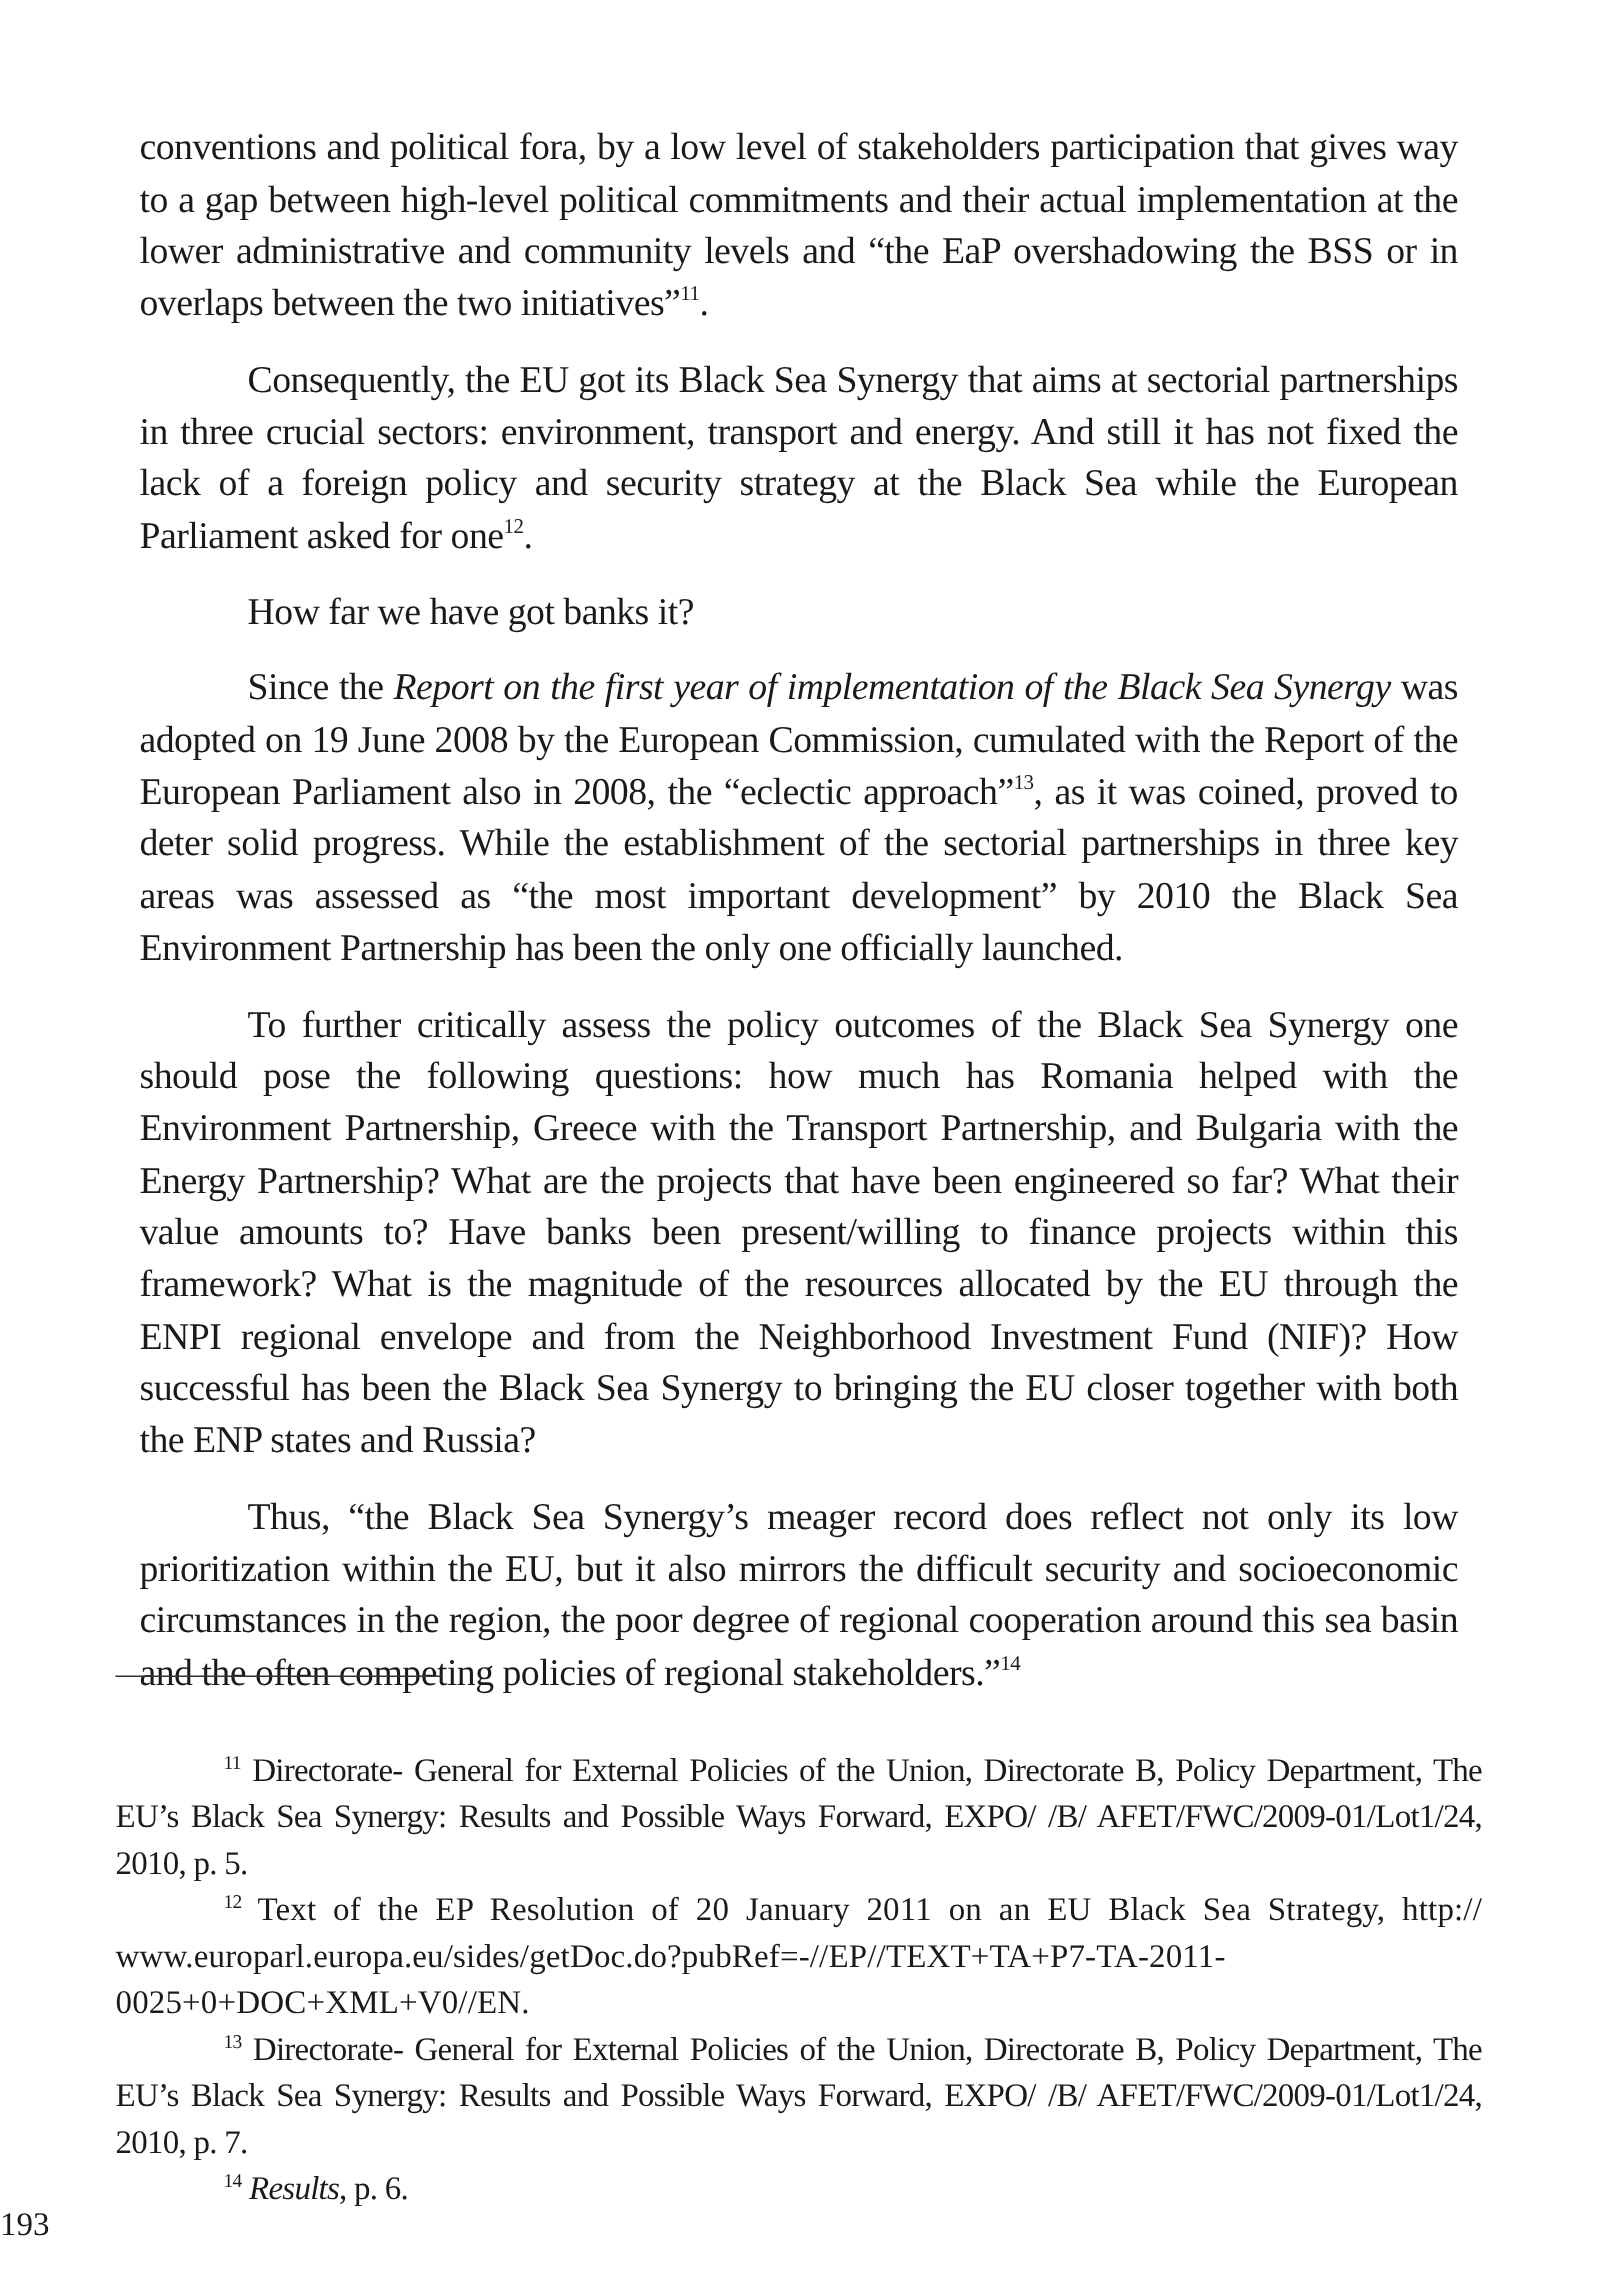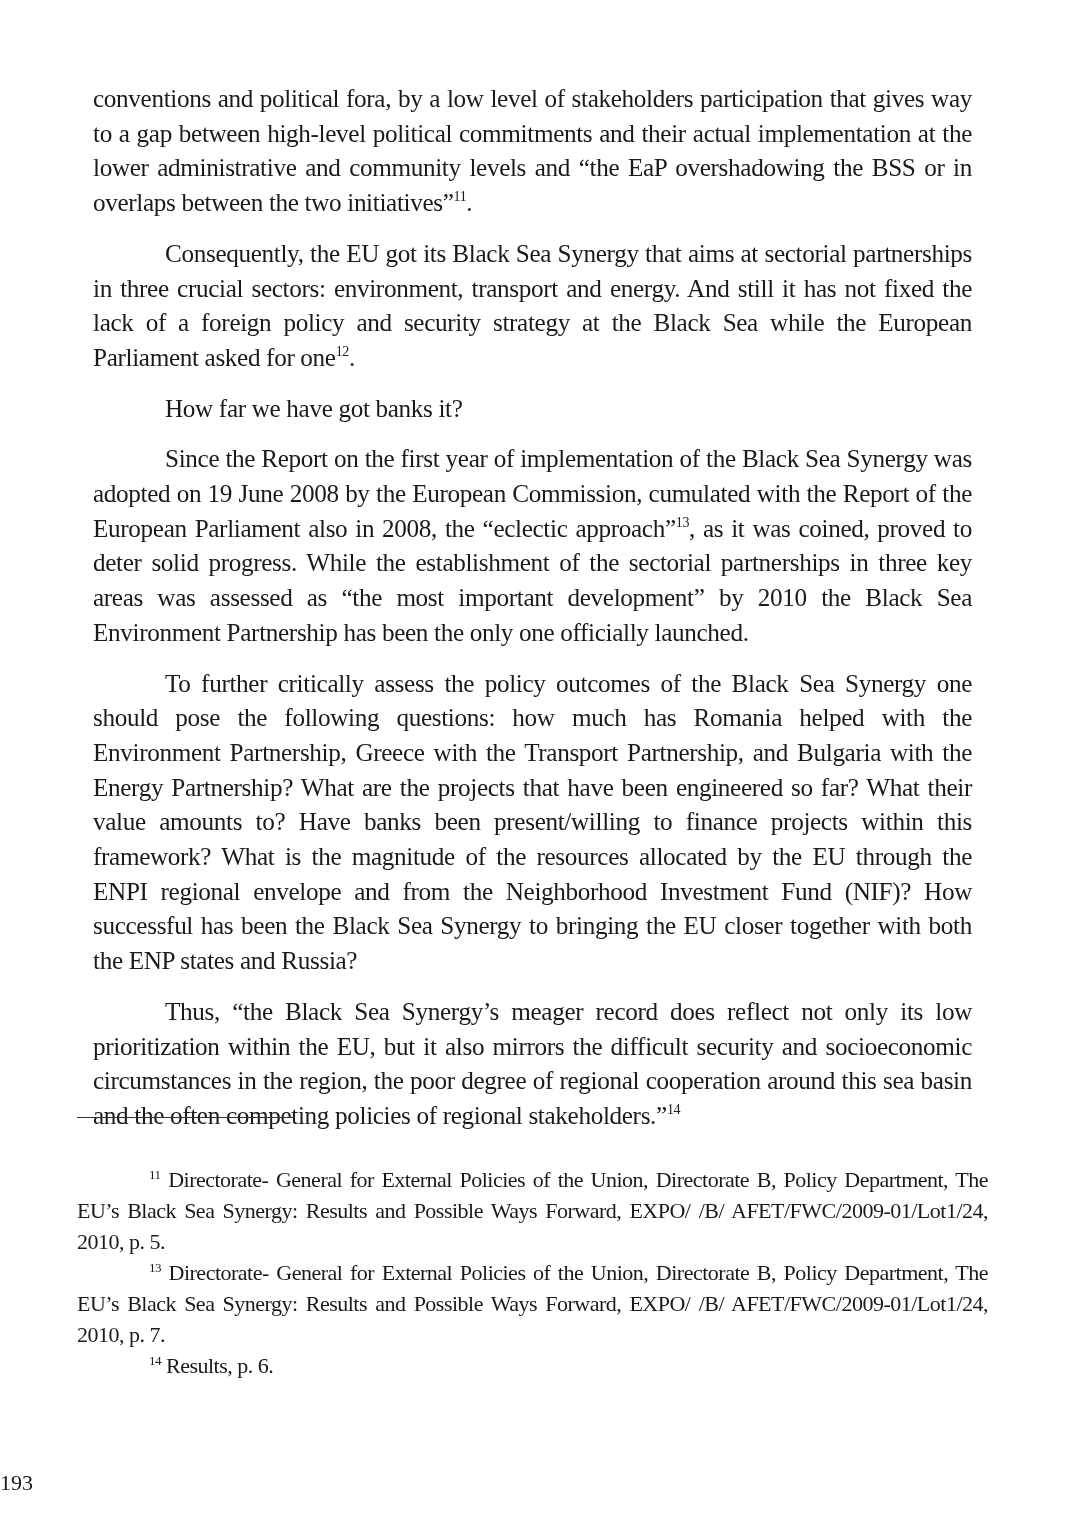--- a/index.html
+++ b/index.html
@@ -59,21 +59,21 @@
     }
     .fn .url { letter-spacing: 0.1px; }
     .page-number {
       position: absolute;
       left: 0;
       width: 1080px;
       top: 1470px;
       font-size: 22px;
       line-height: 26px;
     }
-    .ital { }
+    .ital { font-style: italic; }
   </style>
 </head>
 <body>
 
 <div class="page">
   <p class="para"><span>conventions and political fora, by a low level of stakeholders participation that gives way to a gap between high-level political commitments and their actual implementation at the lower administrative and community levels and “the EaP overshadowing the BSS or in overlaps between the two initiatives”</span><sup>11</sup><span>.</span></p>
 
   <p class="para indent"><span>Consequently, the EU got its Black Sea Synergy that aims at sectorial partnerships in three crucial sectors: environment, transport and energy. And still it has not fixed the lack of a foreign policy and security strategy at the Black Sea while the European Parliament asked for one</span><sup>12</sup><span>.</span></p>
 
   <p class="para indent"><span>How far we have got banks it?</span></p>
@@ -82,17 +82,18 @@
 
   <p class="para indent"><span>To further critically assess the policy outcomes of the Black Sea Synergy one should pose the following questions: how much has Romania helped with the Environment Partnership, Greece with the Transport Partnership, and Bulgaria with the Energy Partnership? What are the projects that have been engineered so far? What their value amounts to? Have banks been present/willing to finance projects within this framework? What is the magnitude of the resources allocated by the EU through the ENPI regional envelope and from the Neighborhood Investment Fund (NIF)? How successful has been the Black Sea Synergy to bringing the EU closer together with both the ENP states and Russia?</span></p>
 
   <p class="para indent"><span>Thus, “the Black Sea Synergy’s meager record does reflect not only its low prioritization within the EU, but it also mirrors the difficult security and socioeconomic circumstances in the region, the poor degree of regional cooperation around this sea basin and the often competing policies of regional stakeholders.”</span><sup>14</sup></p>
 </div>
 
 <div class="footnote-rule"></div>
 
 <div class="footnotes">
   <p class="fn"><sup>11</sup> <span>Directorate- General for External Policies of the Union, Directorate B, Policy Department, The EU’s Black Sea Synergy: Results and Possible Ways Forward, EXPO/ /B/ AFET/FWC/2009-01/Lot1/24, 2010, p. 5.</span></p>
+  <p class="fn"><sup>12</sup> <span class="url">Text of the EP Resolution of 20 January 2011 on an EU Black Sea Strategy, http:// www.europarl.europa.eu/sides/getDoc.do?pubRef=-//EP//TEXT+TA+P7-TA-2011- 0025+0+DOC+XML+V0//EN.</span></p>
   <p class="fn"><sup>13</sup> <span>Directorate- General for External Policies of the Union, Directorate B, Policy Department, The EU’s Black Sea Synergy: Results and Possible Ways Forward, EXPO/ /B/ AFET/FWC/2009-01/Lot1/24, 2010, p. 7.</span></p>
   <p class="fn"><sup>14</sup> <span class="ital">Results</span><span>, p. 6.</span></p>
 </div>
 
 <div class="page-number">193</div>
 
 </body></html>

